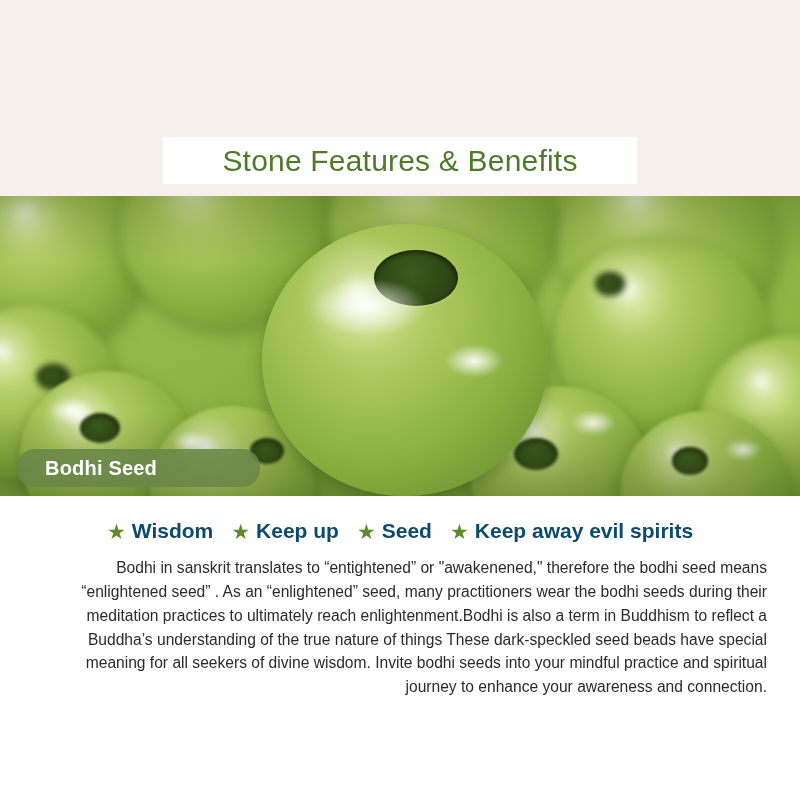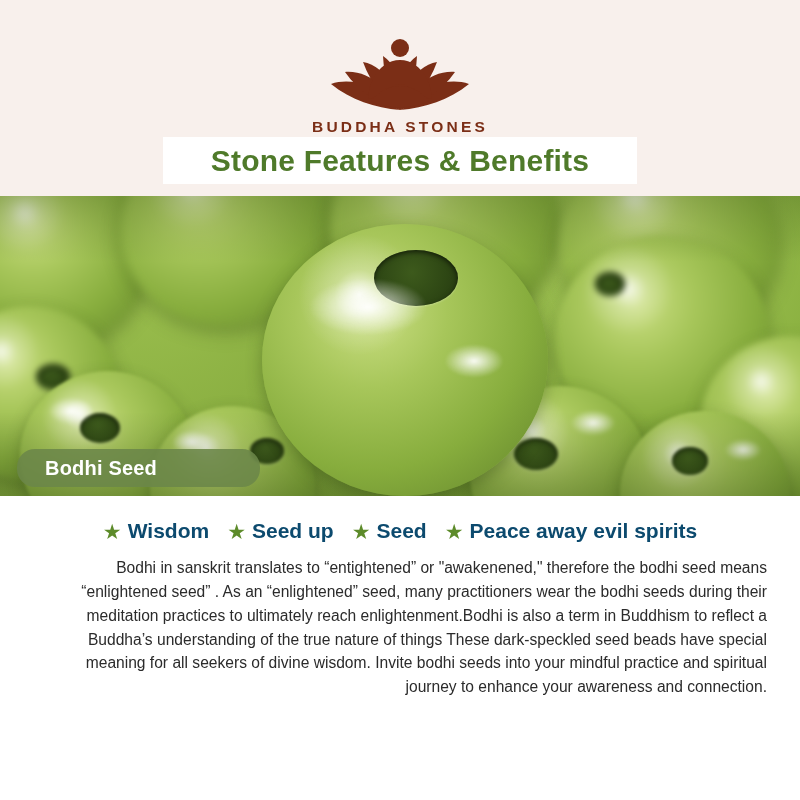--- a/index.html
+++ b/index.html
@@ -111,21 +111,21 @@
     left: 163px;
     width: 474px;
     height: 47px;
     background: #ffffff;
     display: flex;
     align-items: center;
     justify-content: center;
   }
   .title-band .title {
     font-size: 30px;
-    font-weight: bold;
+    font-weight: normal;
     color: #4f7a2a;
     font-family: "Liberation Sans", sans-serif;
     letter-spacing: 0.2px;
   }
 
   
   .hero {
     position: absolute;
     top: 196px;
     left: 0;
@@ -251,47 +251,20 @@
   <div class="corner corner-tl"></div>
   <div class="corner corner-tl2"></div>
   <div class="corner corner-tr"></div>
   <div class="corner corner-tr2"></div>
   <div class="corner corner-bl"></div>
   <div class="corner corner-bl2"></div>
   <div class="corner corner-br"></div>
   <div class="corner corner-br2"></div>
 
   <div class="header">
-    <div class="logo-wrap">
-      <span>
-        <svg class="logo-mark" width="190" height="92" viewBox="0 0 190 92" xmlns="http://www.w3.org/2000/svg">
-          <g fill="#7b2e16">
-
-            <path d="M95 86 C70 84 46 76 26 60 C38 56 52 57 64 63 C74 68 84 76 92 85 Z"></path>
-            <path d="M95 86 C74 80 54 68 40 48 C53 47 66 52 76 62 C84 70 91 78 94 85 Z"></path>
-            <path d="M95 86 C80 76 66 60 58 38 C70 40 80 49 87 60 C92 69 95 79 95 85 Z"></path>
-            <path d="M95 86 C86 72 79 55 78 32 C88 39 94 50 96 62 C97 71 96 80 95 85 Z"></path>
-
-            <path d="M95 86 C120 84 144 76 164 60 C152 56 138 57 126 63 C116 68 106 76 98 85 Z"></path>
-            <path d="M95 86 C116 80 136 68 150 48 C137 47 124 52 114 62 C106 70 99 78 96 85 Z"></path>
-            <path d="M95 86 C110 76 124 60 132 38 C120 40 110 49 103 60 C98 69 95 79 95 85 Z"></path>
-            <path d="M95 86 C104 72 111 55 112 32 C102 39 96 50 94 62 C93 71 94 80 95 85 Z"></path>
-          </g>
-          <g fill="#7b2e16">
-
-            <circle cx="95" cy="24" r="9"></circle>
-
-            <path d="M95 36 C84 36 74 43 68 55 C64 63 63 70 64 75 C70 73 76 70 82 66 C86 63 90 60 95 60 C100 60 104 63 108 66 C114 70 120 73 126 75 C127 70 126 63 122 55 C116 43 106 36 95 36 Z"></path>
-
-            <path d="M95 62 C84 62 73 68 66 77 C74 81 85 83 95 83 C105 83 116 81 124 77 C117 68 106 62 95 62 Z"></path>
-          </g>
-        </svg>
-      </span>
-      <span class="logo-text">BUDDHA STONES</span>
-    </div>
     <div class="title-band">
       <span class="title">Stone Features &amp; Benefits</span>
     </div>
   </div>
 
   <div class="hero">
     <div class="hero-bg"></div>
 
     <div class="bead blur3" style="left:-40px; top:-30px; width:190px; height:180px;"></div>
     <div class="bead blur3" style="left:120px; top:-60px; width:210px; height:190px;"></div>
@@ -337,28 +310,28 @@
   </div>
 
   <div class="content">
     <div class="benefits">
       <div class="benefit">
         <span class="star">★</span>
         <span class="benefit-label">Wisdom</span>
       </div>
       <div class="benefit">
         <span class="star">★</span>
-        <span class="benefit-label">Seed up</span>
+        <span class="benefit-label">Keep up</span>
       </div>
       <div class="benefit">
         <span class="star">★</span>
         <span class="benefit-label">Seed</span>
       </div>
       <div class="benefit">
         <span class="star">★</span>
-        <span class="benefit-label">Peace away evil spirits</span>
+        <span class="benefit-label">Keep away evil spirits</span>
       </div>
     </div>
 
     <p class="body-text">Bodhi in sanskrit translates to “entightened” or "awakenened," therefore the bodhi seed means “enlightened seed” . As an “enlightened” seed, many practitioners wear the bodhi seeds during their meditation practices to ultimately reach enlightenment.Bodhi is also a term in Buddhism to reflect a Buddha’s understanding of the true nature of things These dark-speckled seed beads have special meaning for all seekers of divine wisdom. Invite bodhi seeds into your mindful practice and spiritual journey to enhance your awareness and connection.</p>
   </div>
 
 </div>
 
 </body></html>

